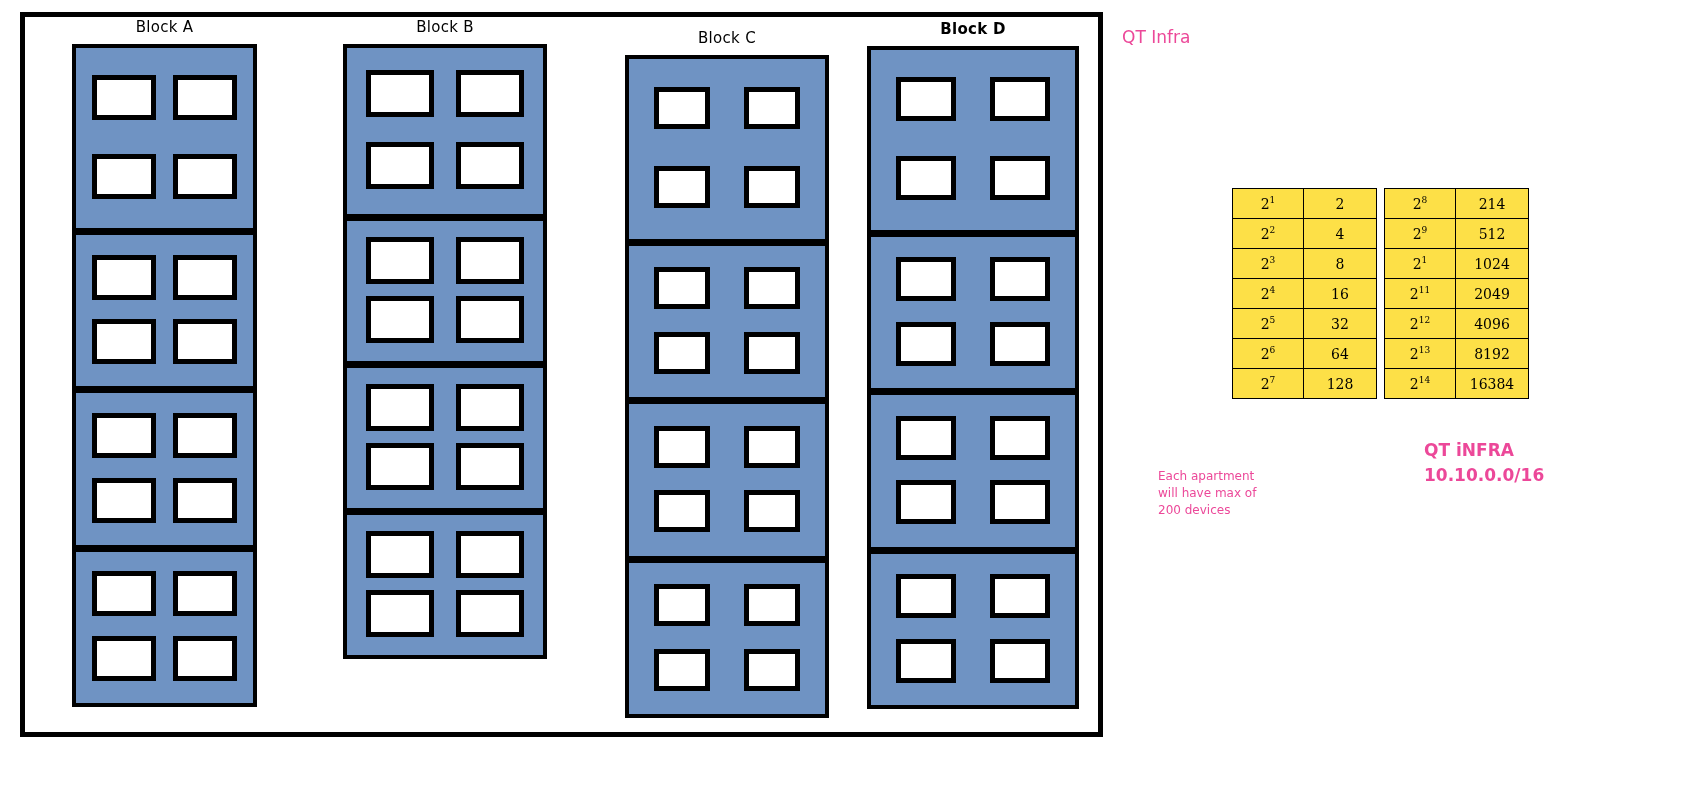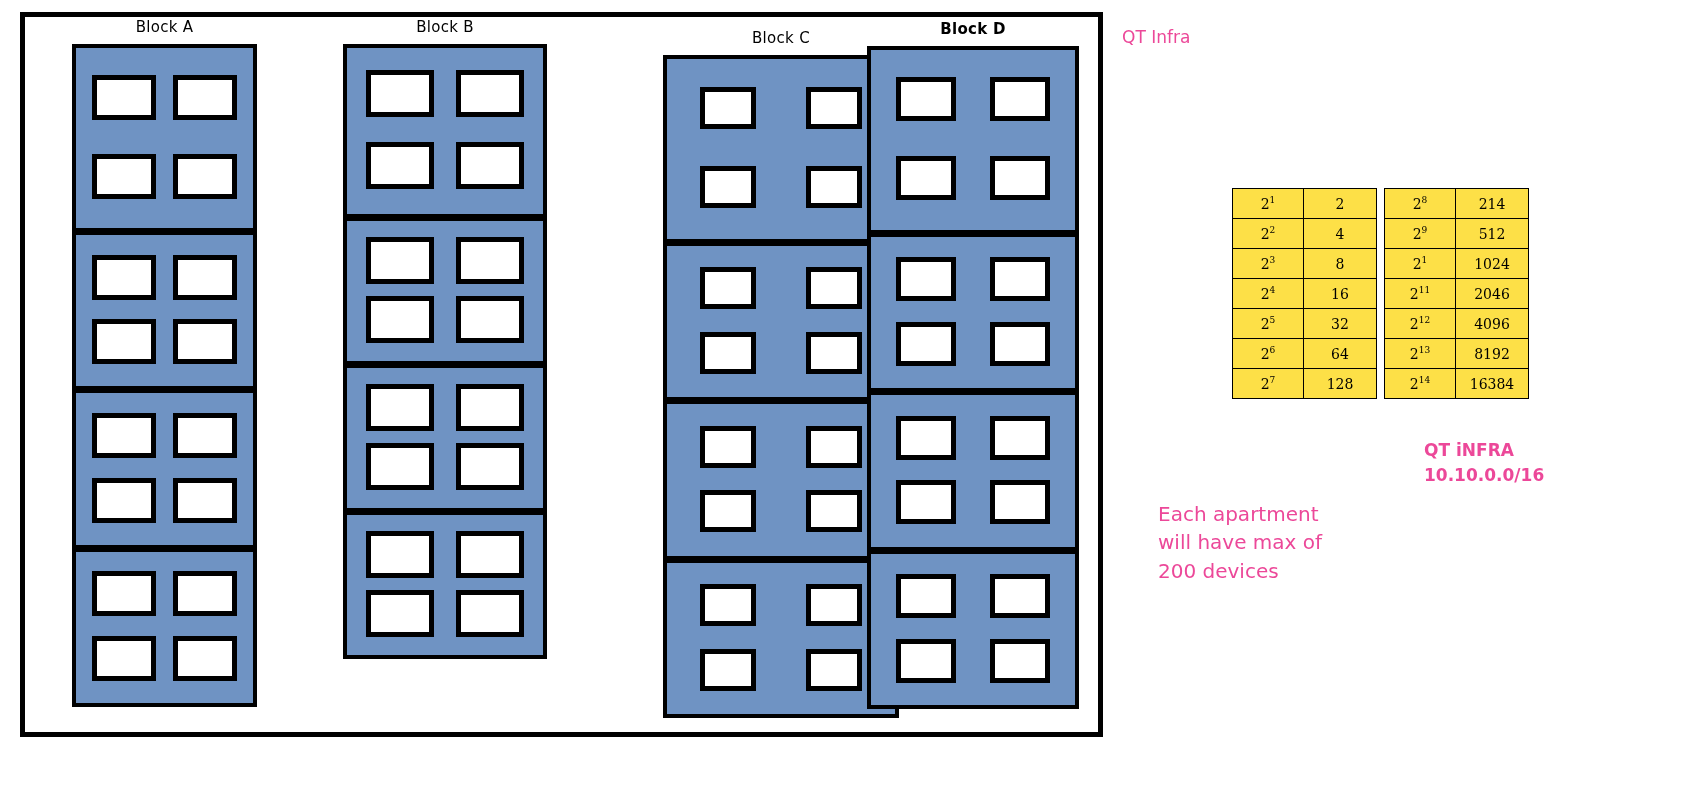--- a/index.html
+++ b/index.html
@@ -73,22 +73,21 @@
     color:#ec4899;
     white-space:pre-line;
     line-height:1.42;
   }
   #qt-infra-title{
     left:1122px;top:25px;
     font-size:17px;
   }
   #device-note{
     left:1158px;top:468px;
-    font-size:20px;
-    margin-top:32px;
+    font-size:12px;
   }
   #vpc-note{
     left:1424px;top:438px;
     font-size:17px;
     font-weight:600;
     line-height:1.45;
   }
 
   
   .pow-table{
@@ -169,21 +168,21 @@
           <div class="apt w-b"></div>
         </div>
         <div class="floor">
           <div class="apt w-b"></div>
           <div class="apt w-b"></div>
           <div class="apt w-b"></div>
           <div class="apt w-b"></div>
         </div>
       </div>
     </div>
-    <div class="block" style="left: 625px; top: 55px; width: 236px; height: 662px; margin-left: 38px;">
+    <div class="block" style="left: 625px; top: 55px; width: 204px; height: 662px;">
       <div class="block-label">Block C</div>
       <div class="floors">
         <div class="floor tall">
           <div class="apt w-c"></div>
           <div class="apt w-c"></div>
           <div class="apt w-c"></div>
           <div class="apt w-c"></div>
         </div>
         <div class="floor">
           <div class="apt w-c"></div>
@@ -287,21 +286,21 @@
       <tr>
         <td class="exp"><span>2</span><sup>9</sup></td>
         <td class="val">512</td>
       </tr>
       <tr>
         <td class="exp"><span>2</span><sup>1</sup></td>
         <td class="val">1024</td>
       </tr>
       <tr>
         <td class="exp"><span>2</span><sup>11</sup></td>
-        <td class="val">2046</td>
+        <td class="val">2049</td>
       </tr>
       <tr>
         <td class="exp"><span>2</span><sup>12</sup></td>
         <td class="val">4096</td>
       </tr>
       <tr>
         <td class="exp"><span>2</span><sup>13</sup></td>
         <td class="val">8192</td>
       </tr>
       <tr>

